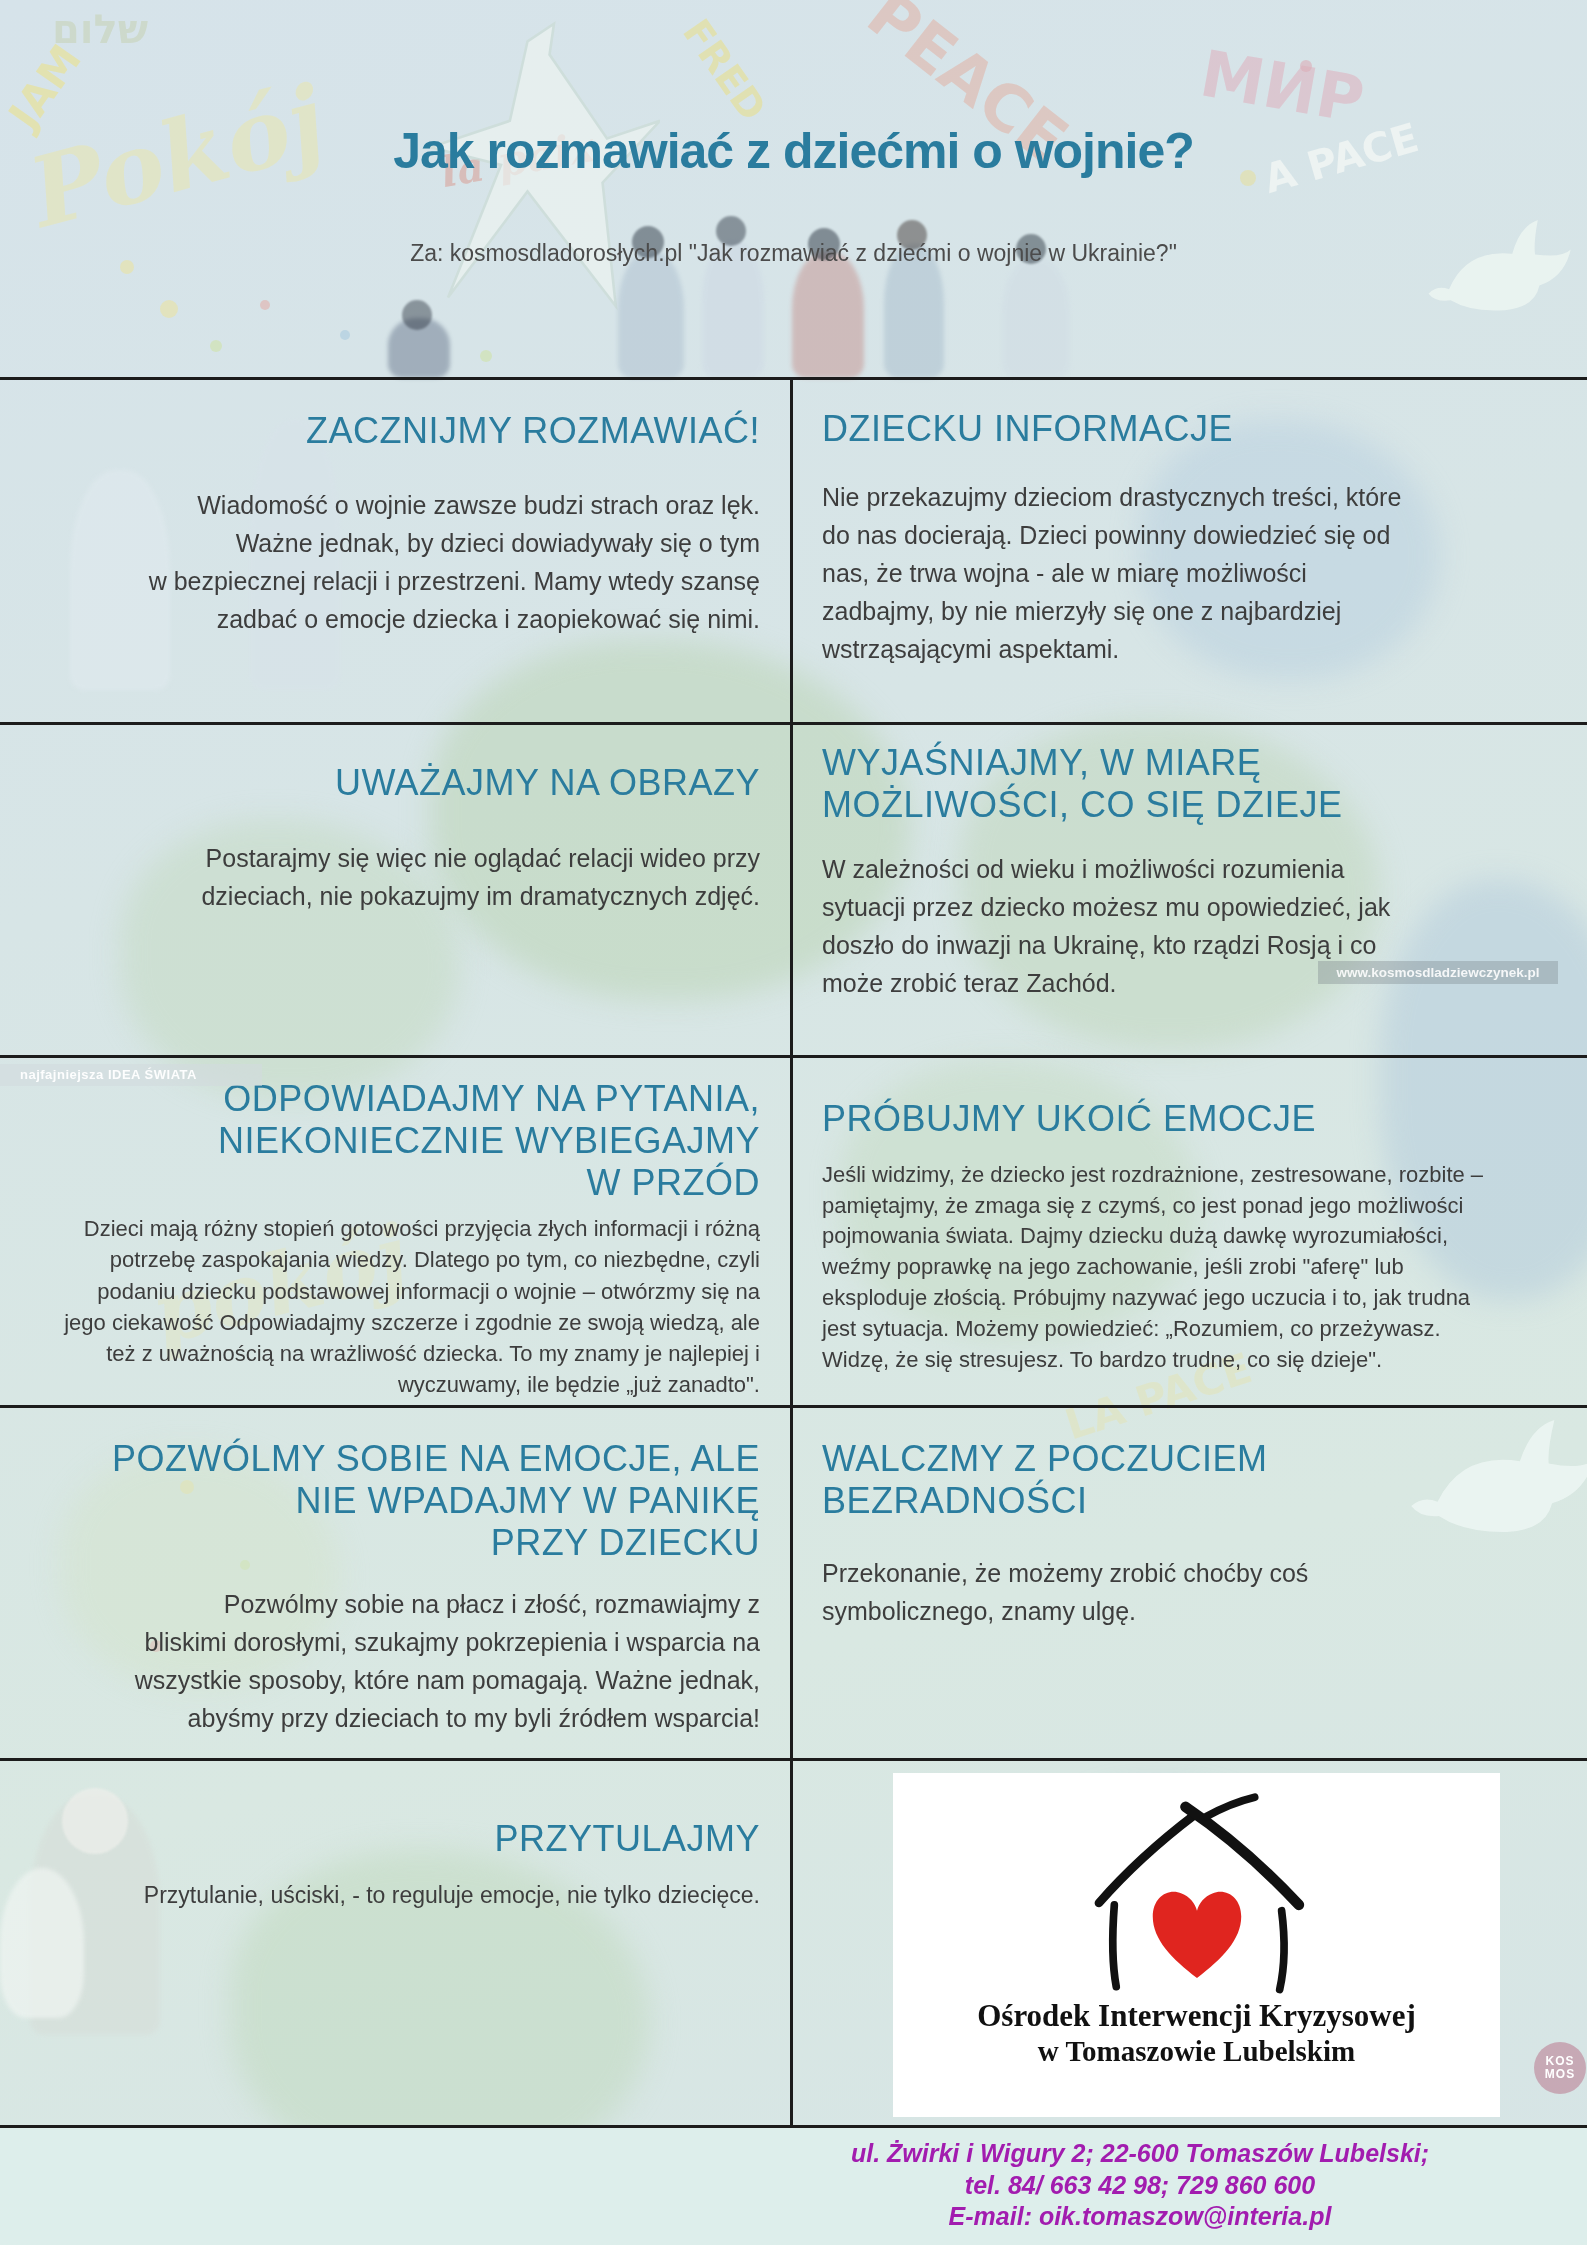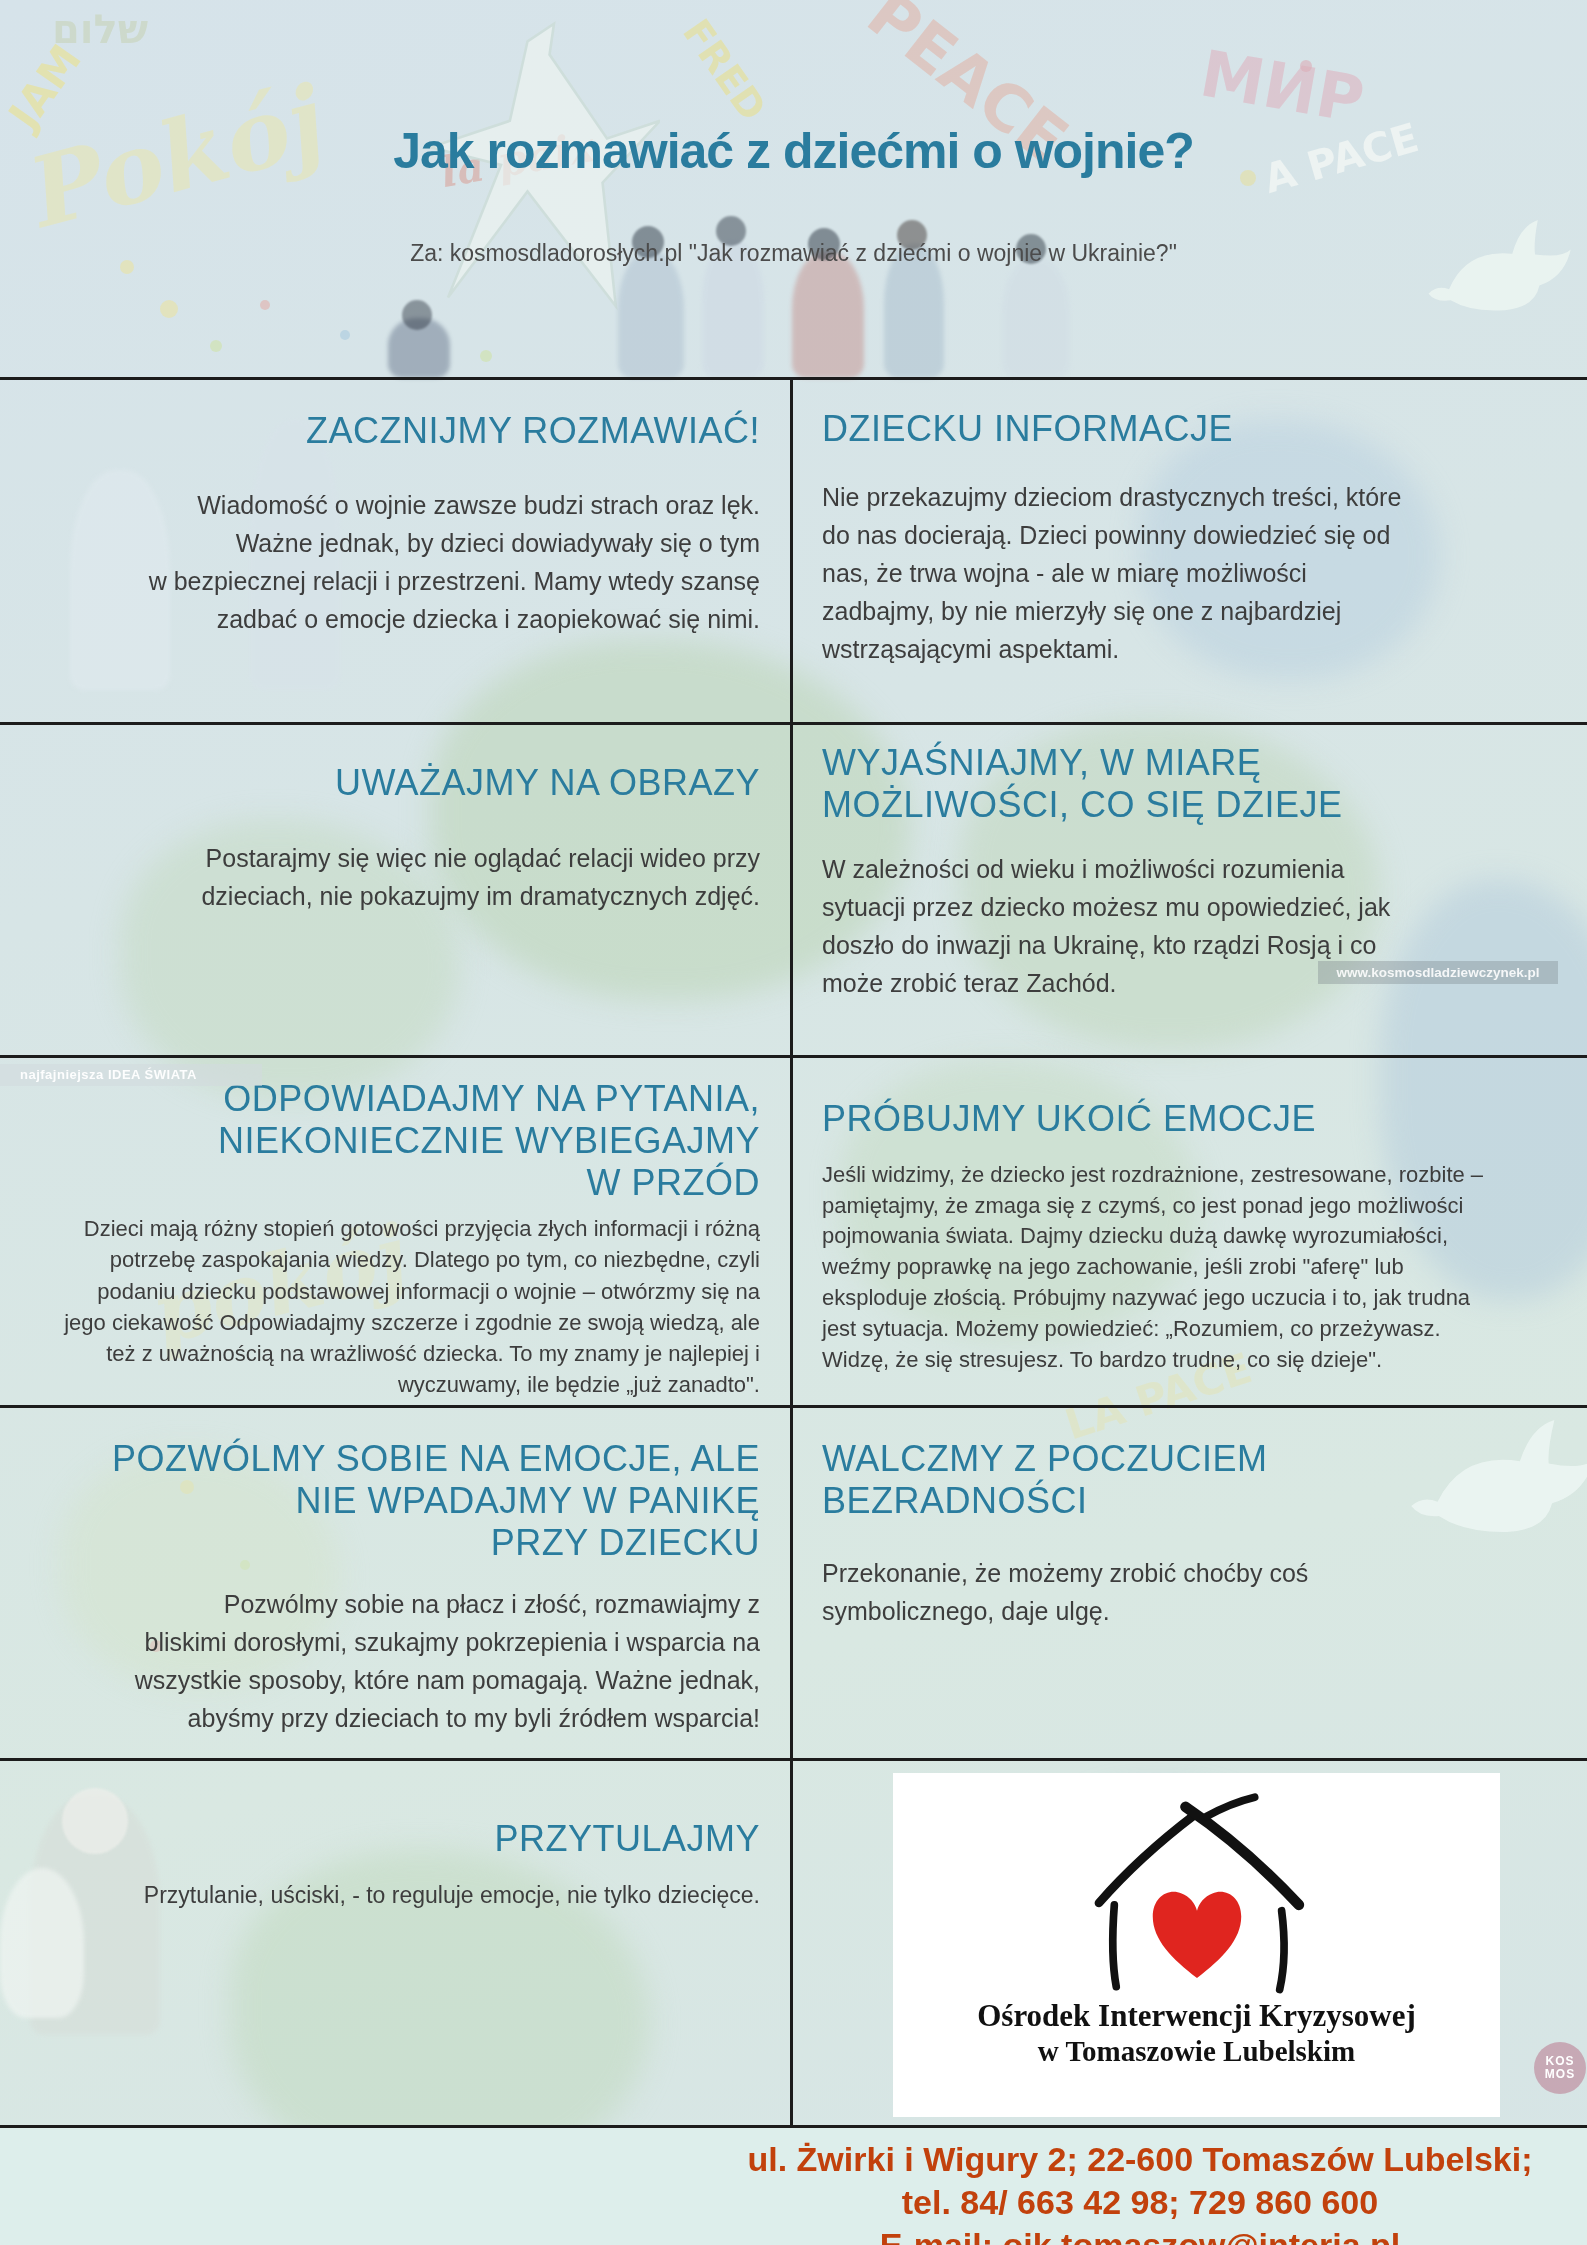--- a/index.html
+++ b/index.html
@@ -52,21 +52,21 @@
   .kpl{position:absolute;left:1470px;top:2052px;z-index:3;font-weight:bold;font-size:14px;color:rgba(120,130,135,.55);}
   
   .logo-box{position:absolute;left:893px;top:1773px;width:607px;height:344px;background:#ffffff;z-index:3;
       display:flex;flex-direction:column;align-items:center;}
   .logo-box svg{margin-top:10px;}
   .logo-l1{font-family:"Liberation Serif",serif;font-weight:bold;font-size:31px;line-height:1.15;color:#111;margin:0;}
   .logo-l2{font-family:"Liberation Serif",serif;font-weight:bold;font-size:29px;line-height:1.2;color:#111;margin:0;}
   
   .footer{position:absolute;left:0;top:2128px;width:1587px;height:117px;background:#ddeeeb;z-index:2;}
   .footer-text{position:absolute;left:700px;top:10px;width:880px;text-align:center;}
-  .footer-text div{font-weight:bold;font-size:34px;line-height:1.26;color:#c2410c;}
+  .footer-text div{font-weight:bold;font-size:25px;line-height:1.26;color:#a21caf;font-style:italic;}
 </style>
 </head>
 <body>
 
 <div class="page">
 
   <div class="decor">
 
     <div class="blob" style="left:430px;top:640px;width:480px;height:360px;background:rgba(186,212,178,.5);"></div>
     <div class="blob" style="left:120px;top:820px;width:340px;height:280px;background:rgba(190,216,182,.4);"></div>
@@ -197,21 +197,21 @@
 PRZY DZIECKU</h2>
     <p class="body">Pozwólmy sobie na płacz i złość, rozmawiajmy z
 bliskimi dorosłymi, szukajmy pokrzepienia i wsparcia na
 wszystkie sposoby, które nam pomagają. Ważne jednak,
 abyśmy przy dzieciach to my byli źródłem wsparcia!</p>
   </div>
   <div class="sec right" id="s4r">
     <h2>WALCZMY  Z POCZUCIEM
 BEZRADNOŚCI</h2>
     <p class="body">Przekonanie, że możemy zrobić choćby coś
-symbolicznego, daje ulgę.</p>
+symbolicznego, znamy ulgę.</p>
   </div>
   <div class="sec left" id="s5l">
     <h2>PRZYTULAJMY</h2>
     <p class="body">Przytulanie, uściski, - to reguluje emocje, nie tylko dziecięce.</p>
   </div>
 
   <div class="kosmos-strip">www.kosmosdladziewczynek.pl</div>
   <div class="idea-strip">najfajniejsza IDEA ŚWIATA</div>
   <span class="kpl">k.pl</span>
   <div class="badge">

